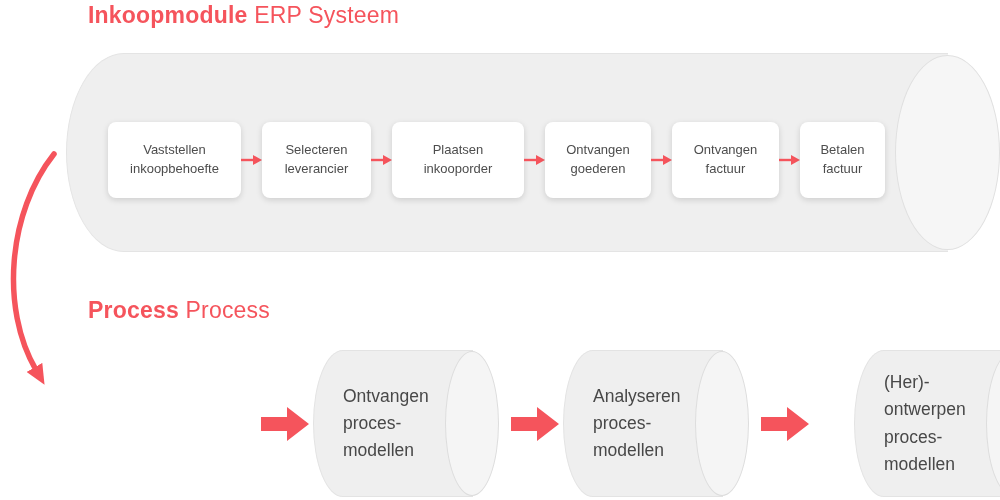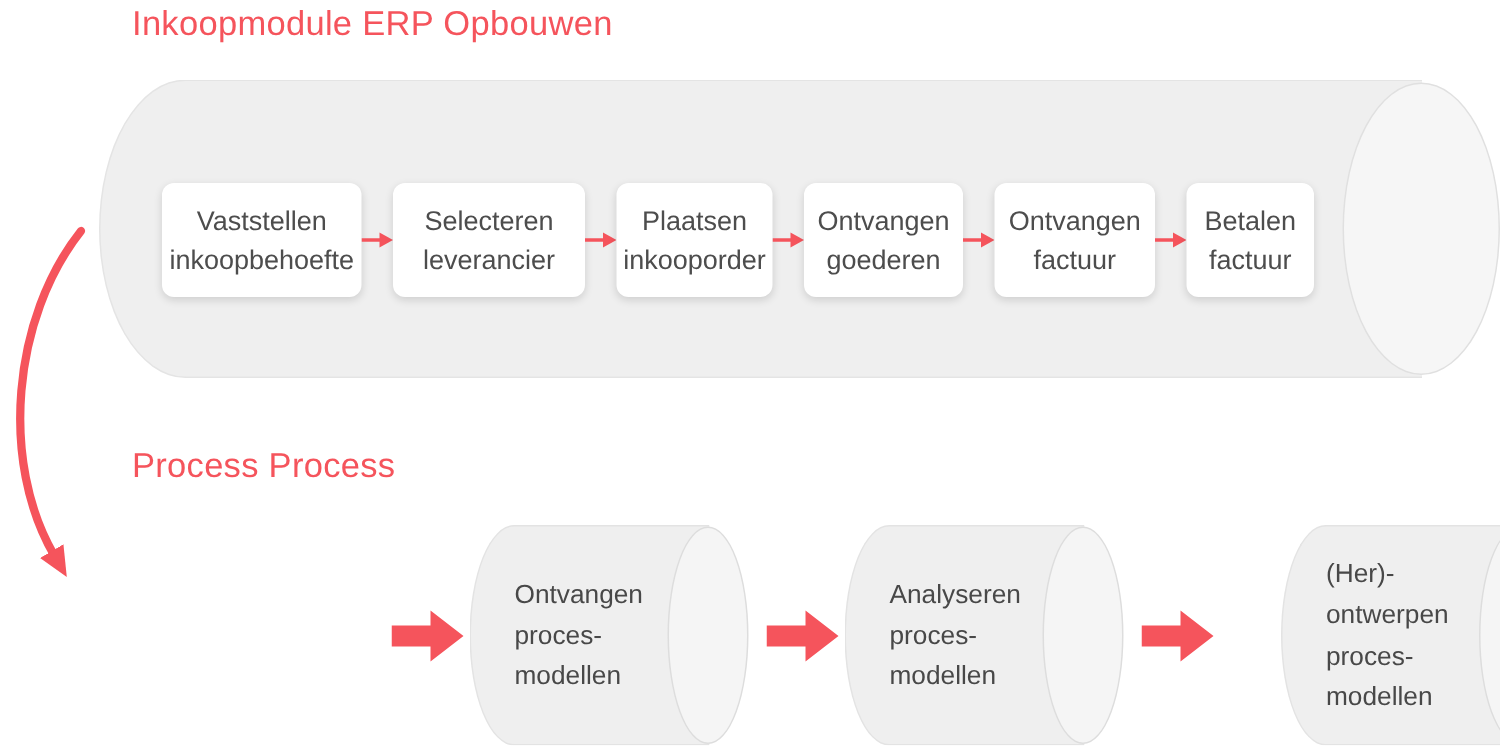--- a/index.html
+++ b/index.html
@@ -8,21 +8,21 @@
     background:#ffffff;
     font-family:"Liberation Sans", sans-serif;
   }
   .stage{position:absolute;inset:0;}
 
   
   .section-title{
     position:absolute;left:88px;
     font-size:23px;letter-spacing:.2px;color:#f5545c;white-space:nowrap;
   }
-  .section-title .bold{font-weight:400;}
+  .section-title .bold{font-weight:700;}
   .title-erp{top:2px;}
   .title-mining{top:297px;}
 
   
   .erp-cyl-body{
     position:absolute;left:66px;top:53px;width:882px;height:199px;
     background:#efefef;border:1px solid #e4e4e4;border-right:none;
     border-radius:58px 0 0 58px / 100px 0 0 100px;
     box-sizing:border-box;
   }
@@ -34,24 +34,24 @@
 
   
   .steps-row{
     position:absolute;left:108px;top:122px;height:76px;
     display:flex;align-items:stretch;
   }
   .step-box{
     background:#ffffff;border-radius:8px;
     box-shadow:0 2px 6px rgba(0,0,0,.14);
     display:flex;align-items:center;justify-content:center;
-    text-align:center;color:#4d4d4d;font-size:18px;line-height:1.45;
+    text-align:center;color:#4d4d4d;font-size:13px;line-height:1.45;
     white-space:pre-line;box-sizing:border-box;padding:4px 2px;
   }
-  .w0{width:133px}.w1{width:128px}.w2{width:104px}.w3{width:106px}.w4{width:107px}.w5{width:85px}
+  .w0{width:133px}.w1{width:109px}.w2{width:132px}.w3{width:106px}.w4{width:107px}.w5{width:85px}
   .mini-arrow{width:21px;align-self:center;flex:0 0 21px;}
 
   
   .curve-arrow{position:absolute;left:0;top:140px;}
 
   
   .db-cyl{position:absolute;top:350px;width:186px;height:147px;}
   .c0{left:63px}.c1{left:313px}.c2{left:563px}.c3{left:854px}
   .db-cyl-body{
     position:absolute;left:0;top:0;width:160px;height:147px;
@@ -72,21 +72,21 @@
 
   
   .block-arrow{position:absolute;top:404px;}
   .b0{left:261px}.b1{left:511px}.b2{left:761px}
 </style>
 </head>
 <body>
 
 <div class="stage">
 
-  <div class="section-title title-erp"><span class="bold">Inkoopmodule</span><span> ERP Opbouwen</span></div>
+  <div class="section-title title-erp"><span class="bold">Inkoopmodule</span><span> ERP Systeem</span></div>
 
   <div class="erp-cyl-body"></div>
   <div class="erp-cyl-cap"></div>
 
   <div class="steps-row">
     <div class="step-box w0">Vaststellen
 inkoopbehoefte</div>
     <svg class="mini-arrow" viewBox="0 0 21 12" width="21" height="12">
         <line x1="0" y1="6" x2="13" y2="6" stroke="#f5545c" stroke-width="2.4"></line>
         <polygon points="12,1 21,6 12,11" fill="#f5545c"></polygon>

